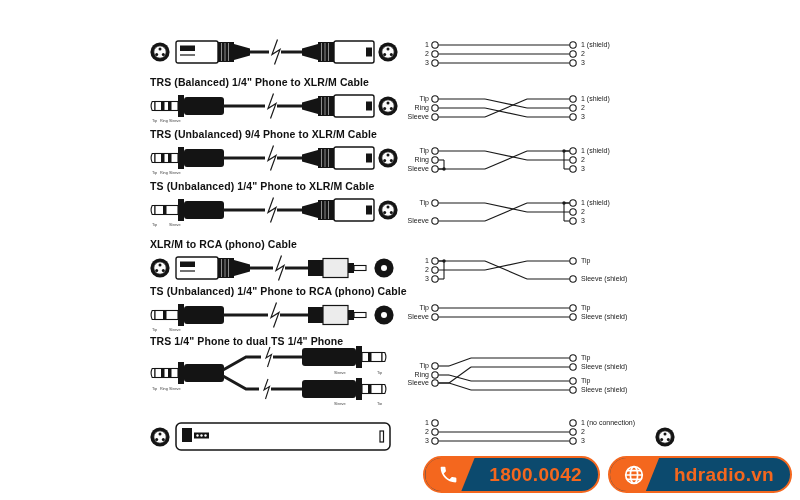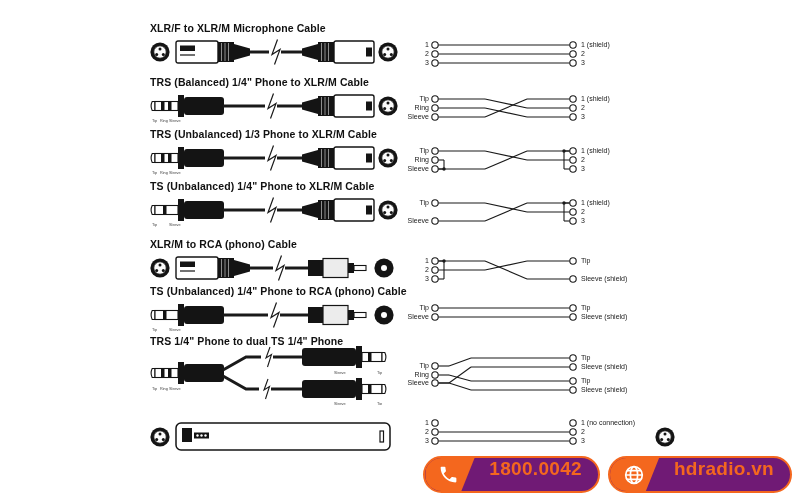--- a/index.html
+++ b/index.html
@@ -7,21 +7,21 @@
     font-family:"Liberation Sans",sans-serif;}
   .canvas{position:relative;width:800px;height:500px;background:#fff;}
   .row{position:absolute;left:150px;width:650px;}
   .row-title{font-size:10.5px;font-weight:bold;color:#111;letter-spacing:.1px;}
   .illus{position:absolute;left:0;}
   .illus2{position:absolute;}
   .schem{position:absolute;left:255px;}
   .schem svg text, .illus text{font-family:"Liberation Sans",sans-serif;}
   .footer{position:absolute;right:8px;bottom:7px;display:flex;gap:8px;}
   .pill{position:relative;height:37px;border:2.5px solid var(--acc,#F4671E);
-    border-radius:19px;background:#701a75;display:flex;align-items:flex-start;
+    border-radius:19px;background:#0c4a6e;display:flex;align-items:center;
     overflow:hidden;cursor:pointer;}
   .pill-ic{position:absolute;left:0;top:0;bottom:0;width:60px;background:var(--acc,#F4671E);
     clip-path:polygon(0 0,82% 0,60% 100%,0 100%);display:flex;align-items:center;padding-left:13px;}
   .pill-tx{margin-left:58px;padding:0 16px 0 6px;font-size:19px;font-weight:bold;
     color:var(--acc,#F4671E);letter-spacing:.3px;white-space:nowrap;}
 </style>
 </head>
 <body>
 
 <div class="canvas">
@@ -83,21 +83,20 @@
         <rect x="46" y="9.5" width="12" height="5" fill="#fff" stroke="#141414" stroke-width="1.1"></rect>
       </g>
       <g id="g-rca-face">
         <circle cx="10" cy="10" r="9.6" fill="#141414"></circle>
         <circle cx="10" cy="10" r="3" fill="#fff"></circle>
       </g>
     </defs>
   </svg>
 
   <div class="row" style="top:22px;height:54px">
-    <div class="row-title">XLR/F to XLR/M Microphone Cable</div>
     <svg class="illus" style="top:8px" width="250" height="44" viewBox="0 0 250 44">
       <use href="#g-xlr-face" x="0" y="12"></use>
       <use href="#g-xlr-l" x="26" y="10"></use>
       <line x1="100" y1="22" x2="119" y2="22" stroke="#1a1a1a" stroke-width="3"></line>
       <path d="M127.5,9.5 L122,24.5 L130,19.5 L124.5,34.5" fill="none" stroke="#1a1a1a" stroke-width="1.2"></path>
       <line x1="131" y1="22" x2="152" y2="22" stroke="#1a1a1a" stroke-width="3"></line>
       <use href="#g-xlr-r" x="150" y="10"></use>
       <use href="#g-xlr-face" x="228" y="12"></use>
     </svg>
     <div class="schem" style="top:15px"><svg width="250" height="44" viewBox="0 0 250 44">
@@ -151,21 +150,21 @@
           <circle cx="168" cy="8" r="3.2" fill="#fff" stroke="#1a1a1a" stroke-width="1.1"></circle>
           <text x="176" y="10.4" font-size="7" fill="#1a1a1a">1 (shield)</text>
           <circle cx="168" cy="17" r="3.2" fill="#fff" stroke="#1a1a1a" stroke-width="1.1"></circle>
           <text x="176" y="19.4" font-size="7" fill="#1a1a1a">2</text>
           <circle cx="168" cy="26" r="3.2" fill="#fff" stroke="#1a1a1a" stroke-width="1.1"></circle>
           <text x="176" y="28.4" font-size="7" fill="#1a1a1a">3</text>
         </svg></div>
   </div>
 
   <div class="row" style="top:128px;height:52px">
-    <div class="row-title">TRS (Unbalanced) 1/3  Phone to XLR/M Cable</div>
+    <div class="row-title">TRS (Unbalanced) 9/4  Phone to XLR/M Cable</div>
     <svg class="illus" style="top:8px" width="250" height="44" viewBox="0 0 250 44">
       <use href="#g-trs" x="0" y="10"></use>
       <text x="2" y="38" font-size="3.8" fill="#444">Tip</text>
       <text x="10" y="38" font-size="3.8" fill="#444">Ring</text>
       <text x="19" y="38" font-size="3.8" fill="#444">Sleeve</text>
       <line x1="73" y1="22" x2="115" y2="22" stroke="#1a1a1a" stroke-width="3"></line>
       <path d="M123.5,9.5 L118,24.5 L126,19.5 L120.5,34.5" fill="none" stroke="#1a1a1a" stroke-width="1.2"></path>
       <line x1="127" y1="22" x2="152" y2="22" stroke="#1a1a1a" stroke-width="3"></line>
       <use href="#g-xlr-r" x="150" y="10"></use>
       <use href="#g-xlr-face" x="228" y="12"></use>

